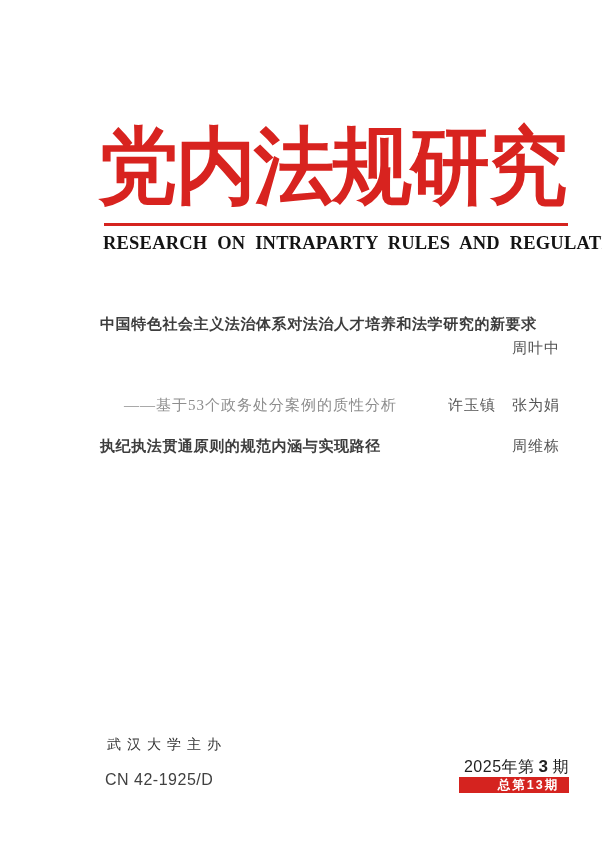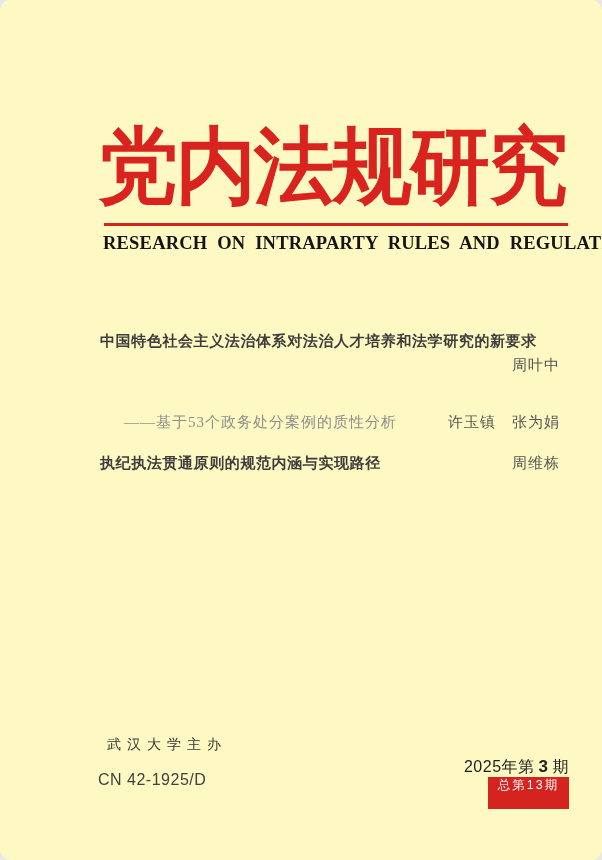--- a/index.html
+++ b/index.html
@@ -5,25 +5,24 @@
   :root{
     --accent-red:#d5231f;
     --title-red:#d8231f;
     --text-dark:#3d3d3d;
     --text-gray:#8d8d8d;
   }
   html,body{margin:0;padding:0;background:#e8e8e8;}
   .page{
     position:relative;
     width:602px;height:860px;
-    background:#fef9c3;
+    background:#ffffff;
     margin:0 auto;
     overflow:hidden;
     font-family:"Liberation Sans","DejaVu Sans",sans-serif;
-    border-radius:11px;
   }
   
   .title-cn{
     position:absolute;left:98px;top:112px;width:474px;height:110px;
     font-size:80px;line-height:110px;
     font-weight:bold;
     color:var(--title-red,#d8231f);
     letter-spacing:-2px;
     white-space:nowrap;
     font-family:"DejaVu Sans",sans-serif;
@@ -34,21 +33,21 @@
     background:var(--accent-red,#d5231f);
   }
   .title-en{
     position:absolute;left:103px;top:233px;width:466px;
     font-family:"Liberation Serif","DejaVu Serif",serif;
     font-weight:bold;color:#141414;
     font-size:18.5px;letter-spacing:0.2px;word-spacing:5px;
     white-space:nowrap;
   }
   
-  .art{position:absolute;left:100px;width:460px;font-size:15px;margin-top:17px;}
+  .art{position:absolute;left:100px;width:460px;font-size:15px;}
   .art-title{
     color:var(--text-dark,#3d3d3d);
     font-weight:600;letter-spacing:0.6px;
   }
   .art-author{color:#545454;letter-spacing:1px;}
   .row-right{text-align:right;}
   .row-flex{display:flex;justify-content:space-between;align-items:baseline;}
   .art-subtitle{
     font-family:"Liberation Serif","DejaVu Serif",serif;
     color:var(--text-gray,#8d8d8d);
@@ -58,34 +57,34 @@
   
   .publisher{
     position:absolute;left:107px;top:736px;
     font-size:14px;font-weight:400;color:#333333;letter-spacing:6px;
   }
   .issn{
     position:absolute;left:100px;top:754px;
     font-size:16px;color:#414141;letter-spacing:0.5px;
   }
   .cn-number{
-    position:absolute;left:98px;top:771px;
+    position:absolute;left:105px;top:771px;
     font-size:16px;color:#414141;letter-spacing:0.5px;
   }
   .issue-line{
     position:absolute;right:33px;top:757px;
     font-size:16px;color:#1f1f1f;letter-spacing:0.5px;
     white-space:nowrap;
   }
   .issue-line .issue-number{font-weight:bold;margin:0 4px;font-size:17px;}
   .total-issue-box{
-    position:absolute;right:33px;top:777px;width:81px;height:32px;
+    position:absolute;right:33px;top:777px;width:81px;height:16px;
     background:var(--accent-red,#d5231f);
-    color:#ffffff;font-size:12.5px;font-weight:normal;
-    letter-spacing:2px;text-align:center;line-height:16px;
+    color:#ffffff;font-size:12.5px;font-weight:bold;
+    letter-spacing:2px;text-align:center;line-height:16px;padding-left:29px;
   }
 </style>
 </head>
 <body>
 
 <div class="page">
 
   <div class="title-cn">党内法规研究</div>
   <div class="title-rule"></div>
   <div class="title-en">RESEARCH ON INTRAPARTY RULES AND REGULATIONS</div>

